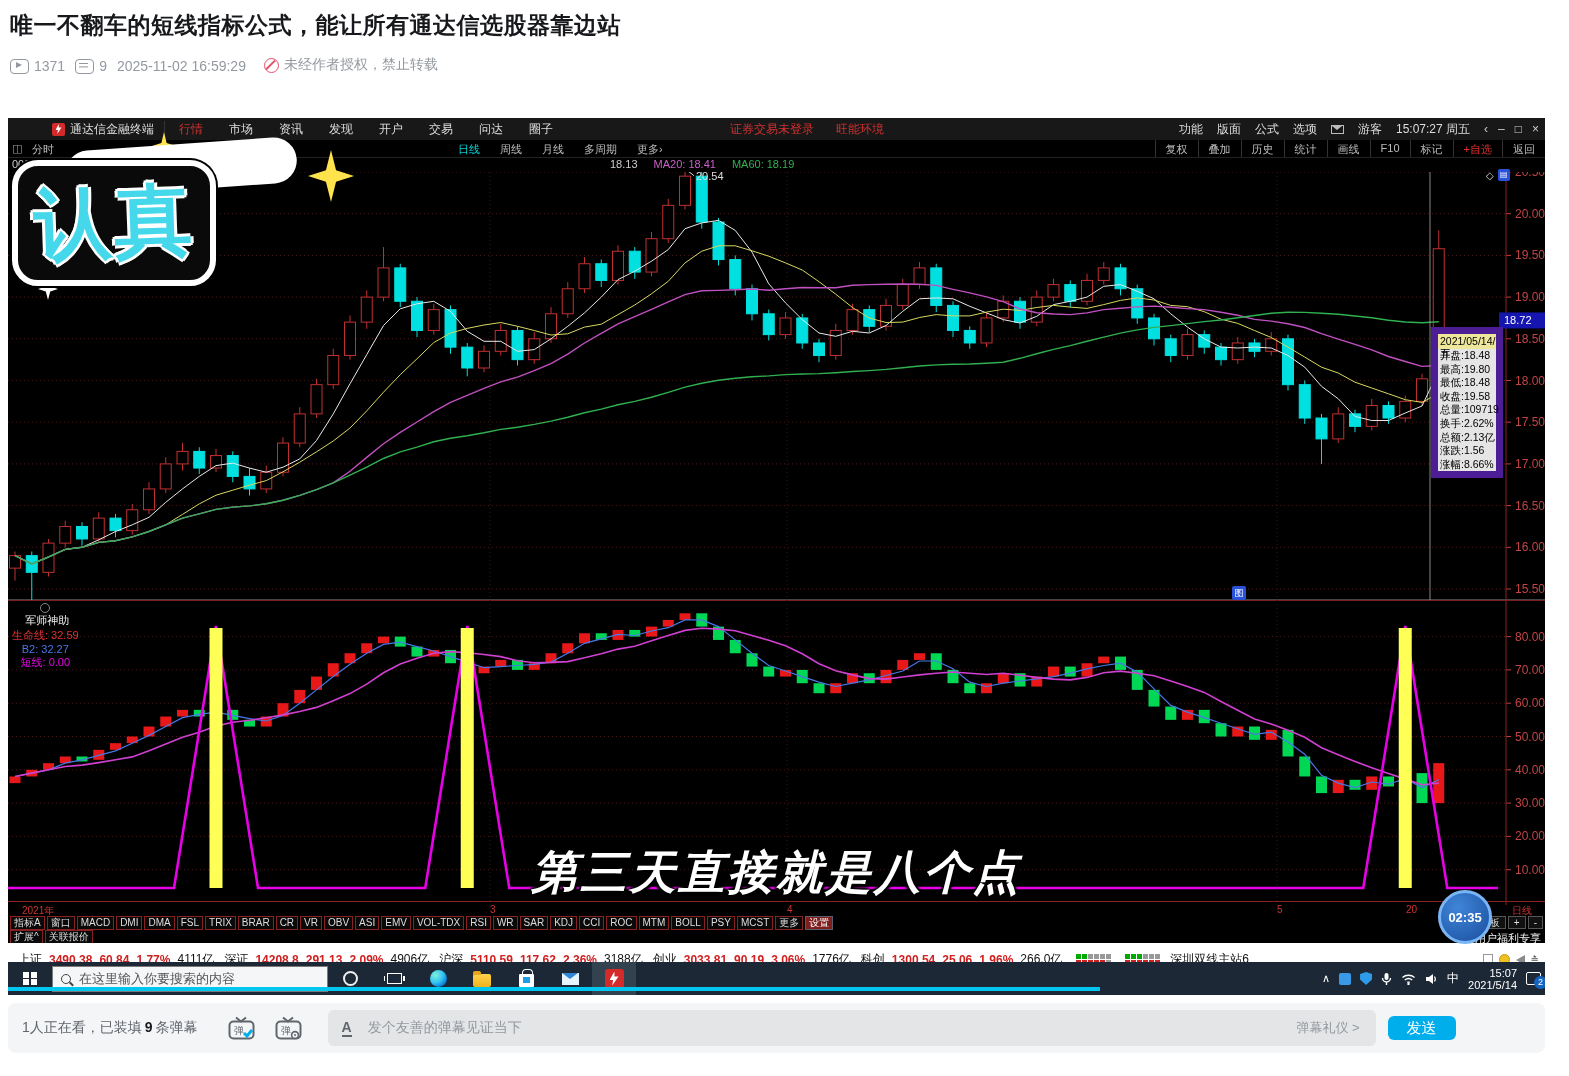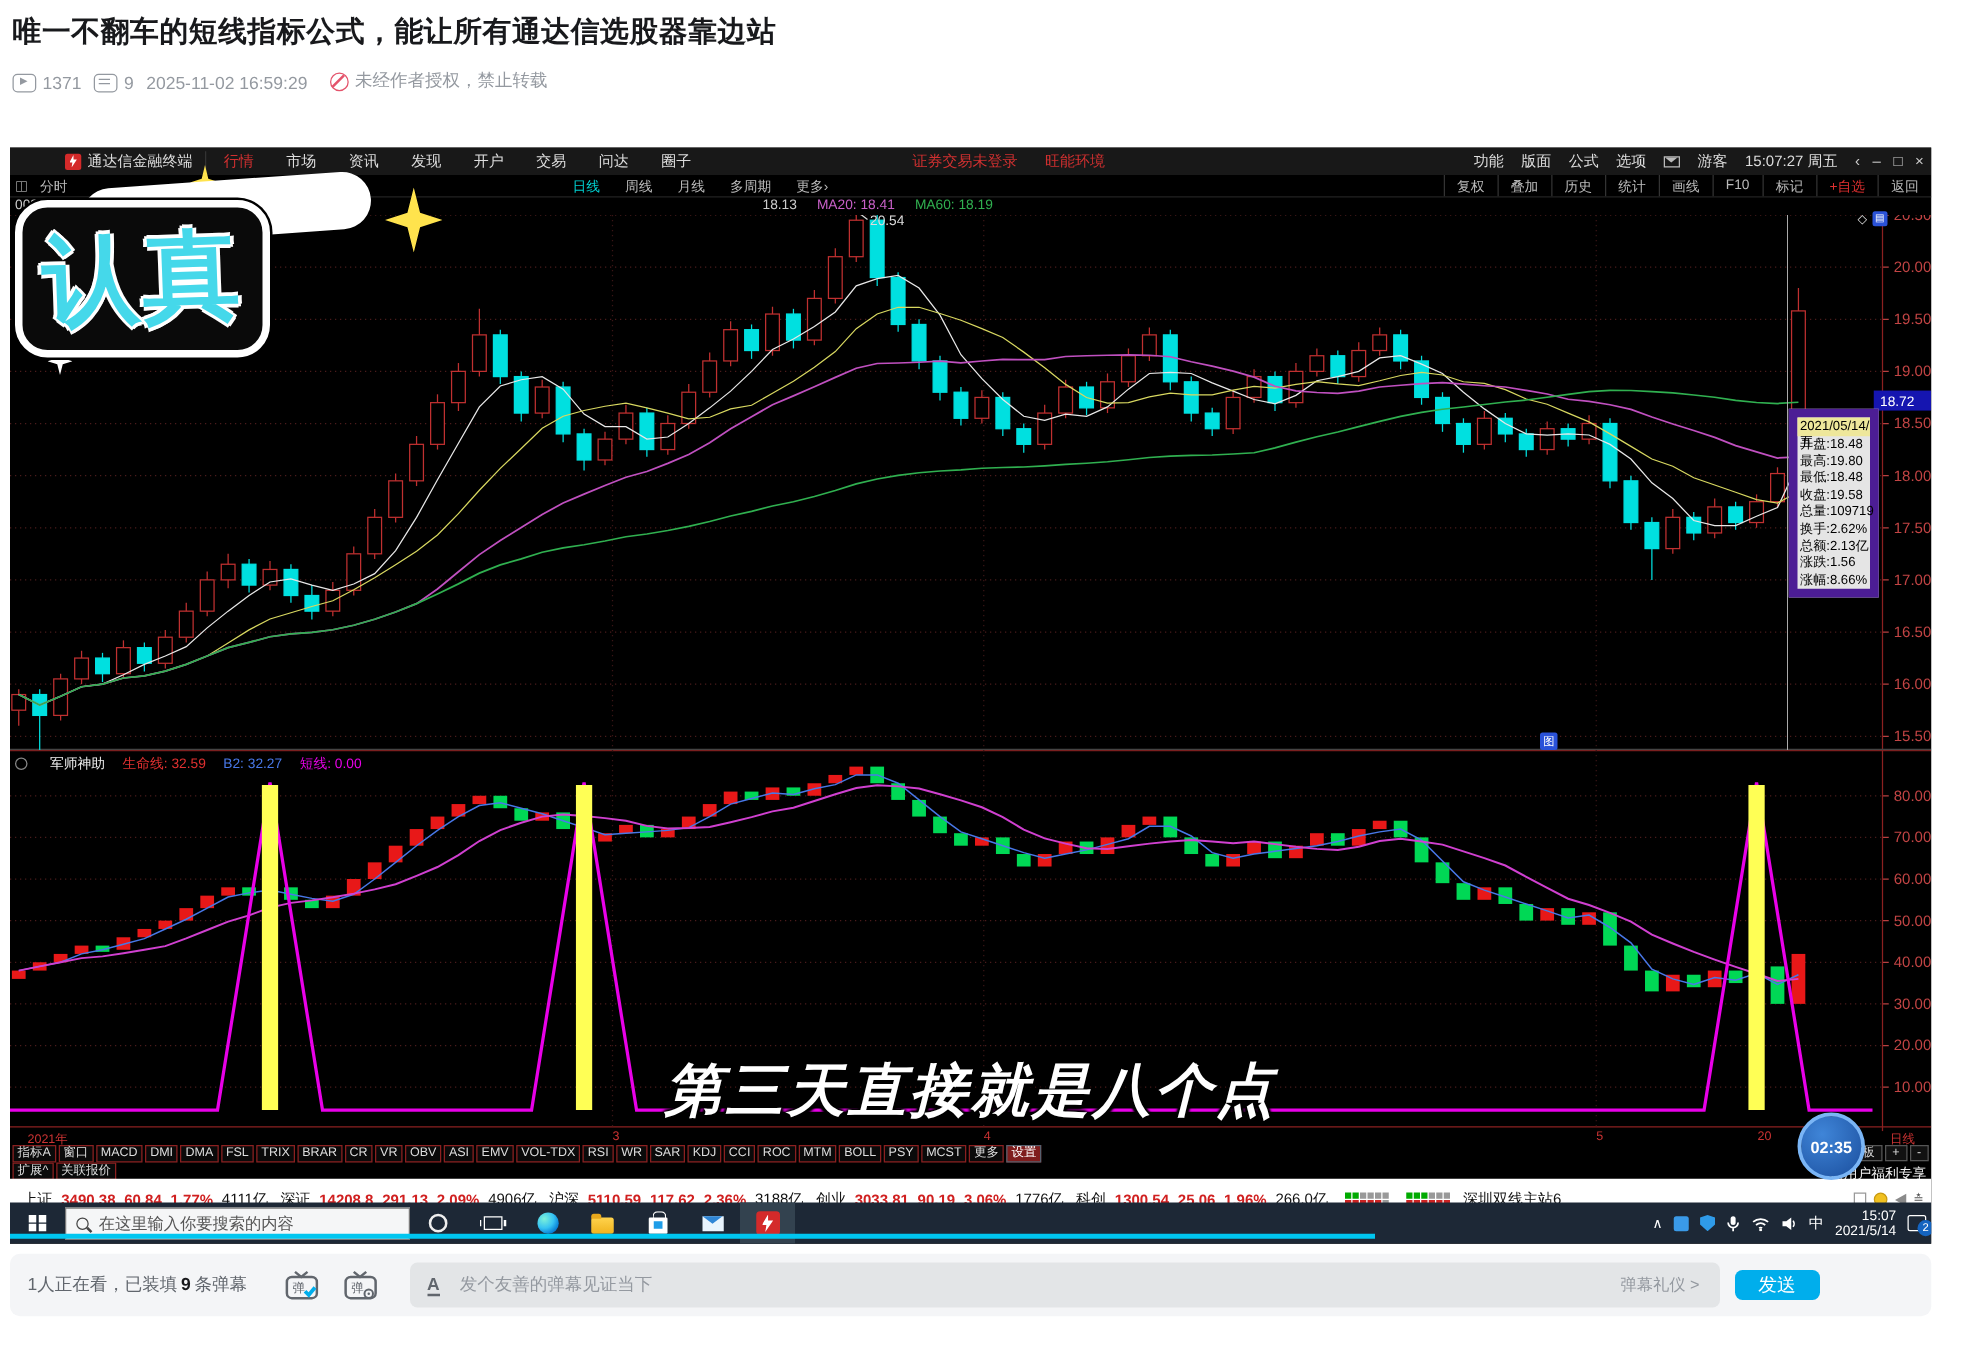--- a/index.html
+++ b/index.html
@@ -59,21 +59,21 @@
   .blue-badge { position:absolute; left:1224px; top:468px; width:14px; height:14px; background:#2a52d8; color:#fff;
                 font-size:9px; text-align:center; line-height:14px; border-radius:2px; z-index:5; }
 
   
   .tooltip { position:absolute; left:1423px; top:209px; width:72px; background:#e5e5e5; border:7px solid #4c1d95;
              font-size:10.5px; color:#000; z-index:8; }
   .tt-head { background:#eee79b; padding:1px 2px; height:15px; }
   .tt-row  { padding:0 2px; line-height:13.6px; white-space:nowrap; }
 
   
-  .ind-header { position:absolute; left:4px; top:485px; display:flex; gap:14px; font-size:11px; z-index:5; align-items:center;}
+  .ind-header { position:absolute; left:4px; top:485px; display:flex; gap:0; font-size:11px; z-index:5; align-items:center;flex-direction:column;}
   .dot-ico { width:10px; height:10px; border:1.4px solid #888; border-radius:50%; display:inline-block; }
   .ih-name { color:#eee; margin-left:4px; }
   .ih-1 { color:#e03030; } .ih-2 { color:#4878e8; } .ih-3 { color:#e800e8; }
 
   .subtitle { position:absolute; left:0; top:724px; width:100%; text-align:center; font-size:46px; font-weight:700;
               color:#fff; letter-spacing:3px; z-index:9;
               text-shadow:-2px 0 2px #000,2px 0 2px #000,0 -2px 2px #000,0 3px 2px #000,2px 2px 2px #000,-2px 2px 2px #000;font-style:italic; }
 
   .timeline { position:absolute; left:0; top:786px; width:100%; height:12px; font-size:10px; color:#cc3333; z-index:4;}
   .timeline span { position:absolute; top:0; }

